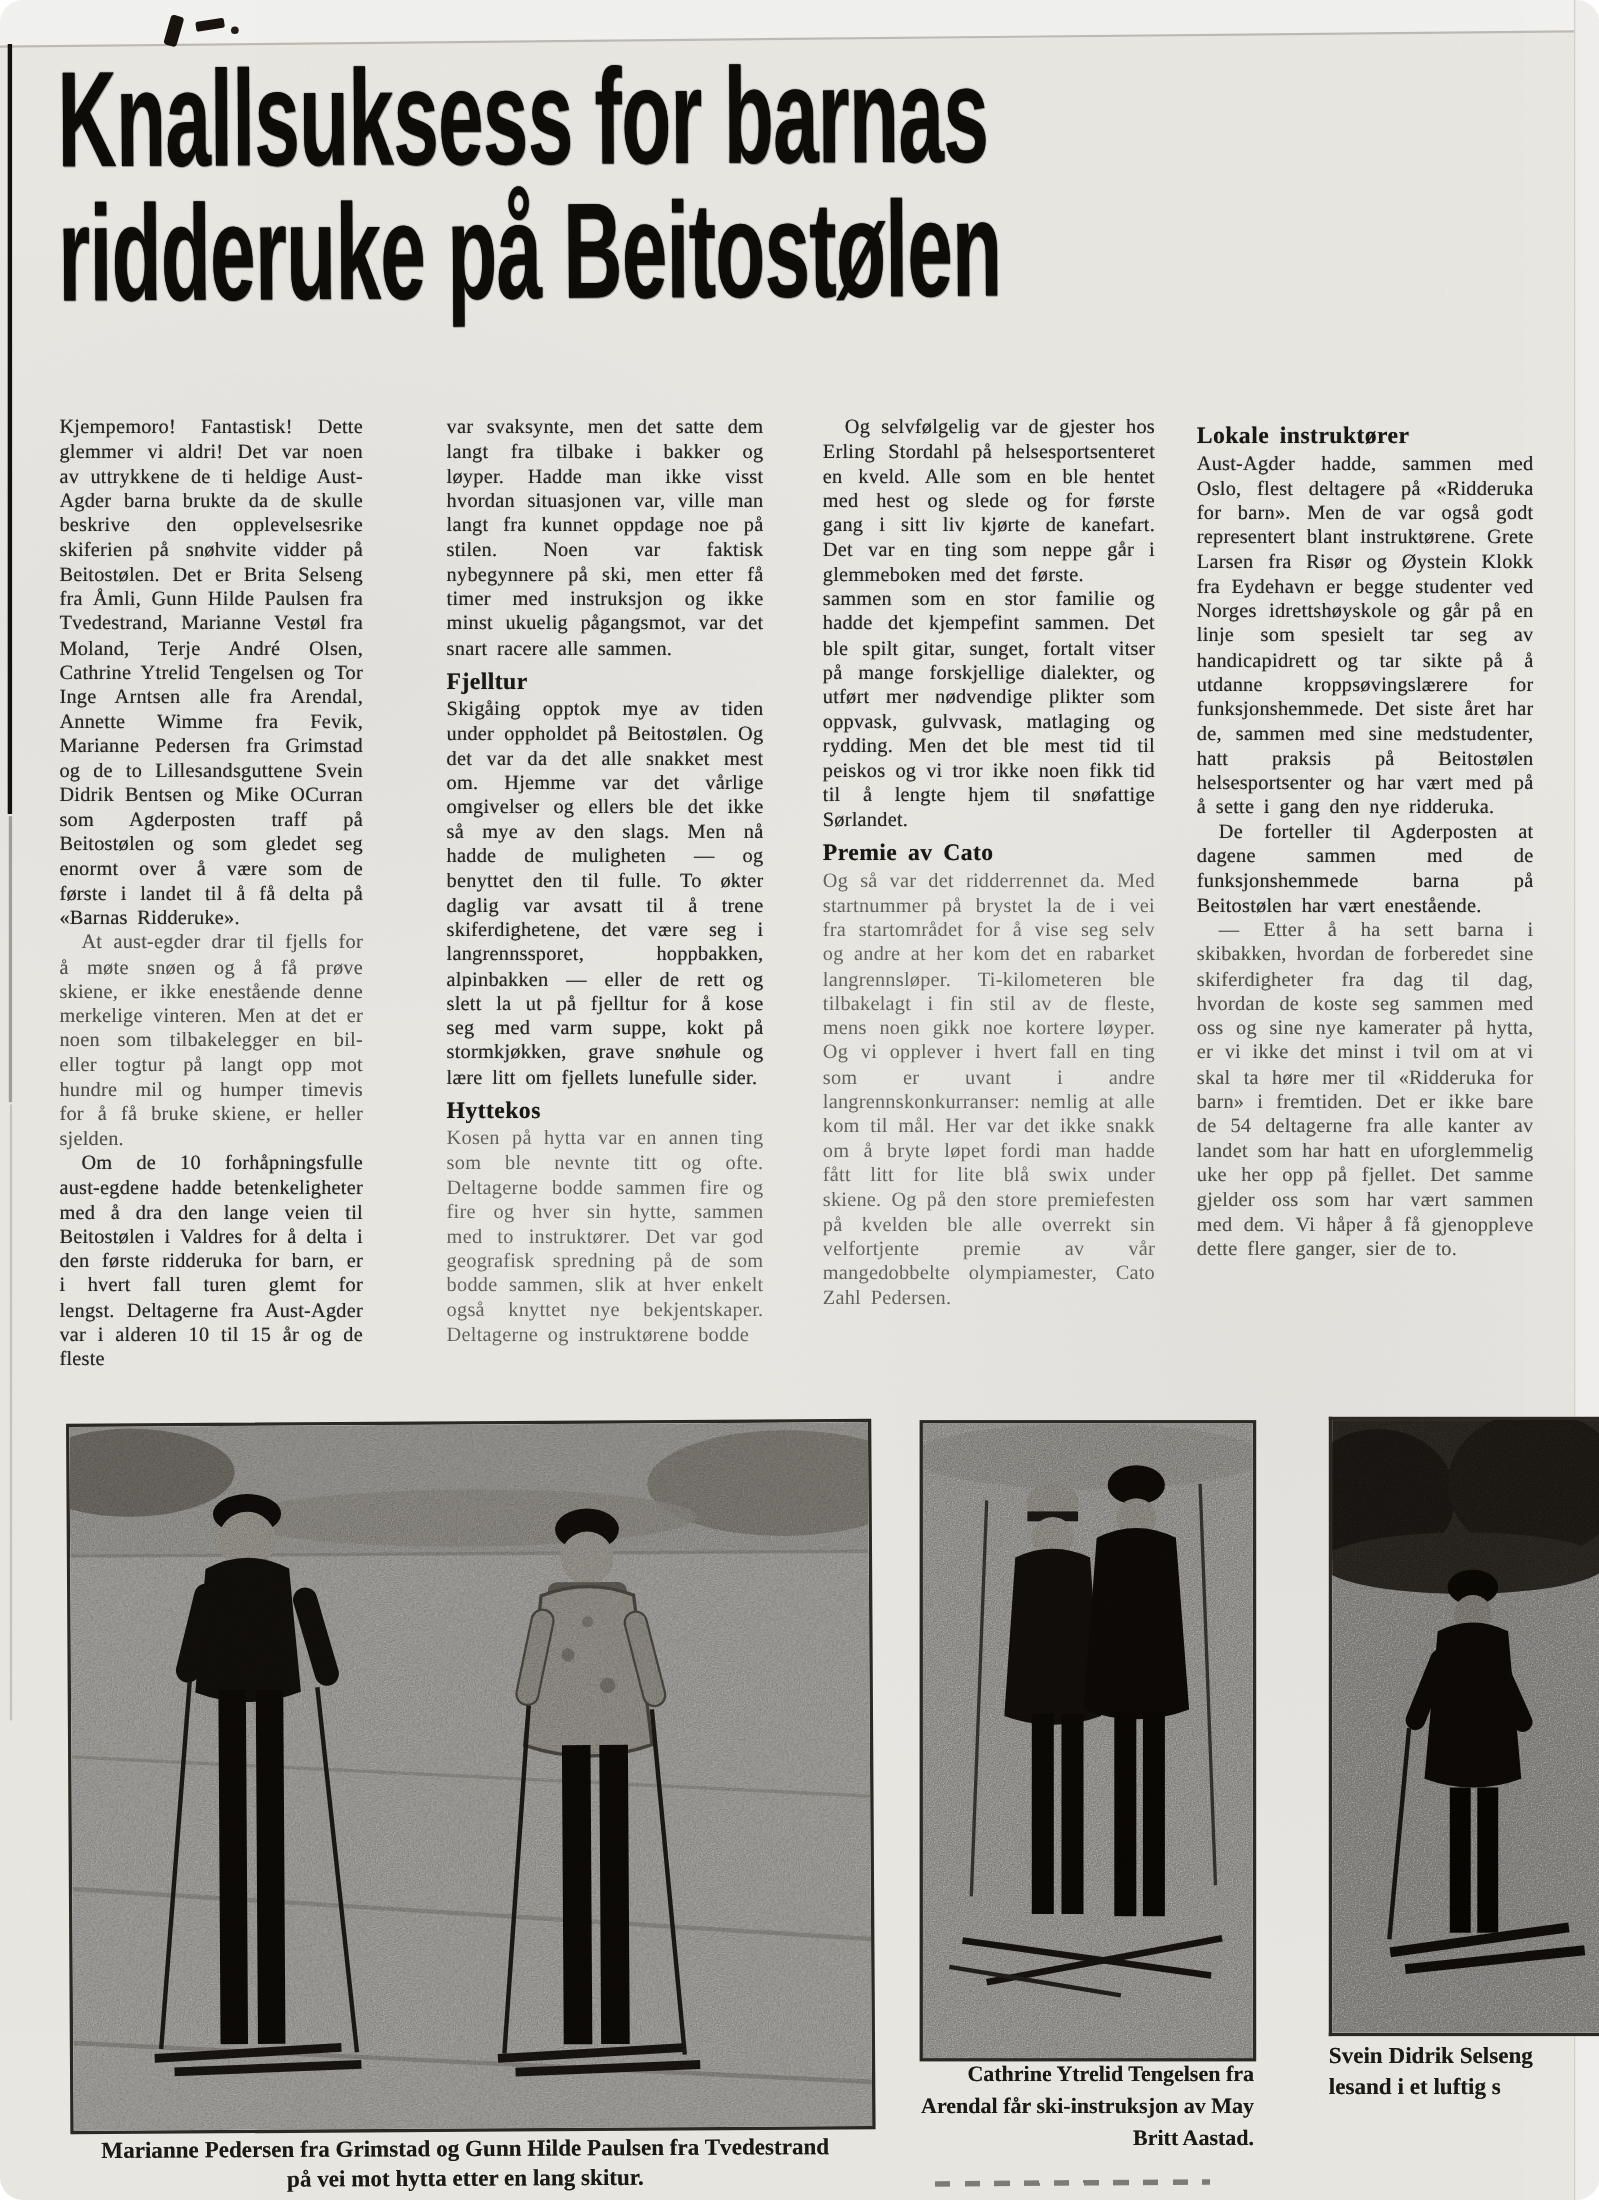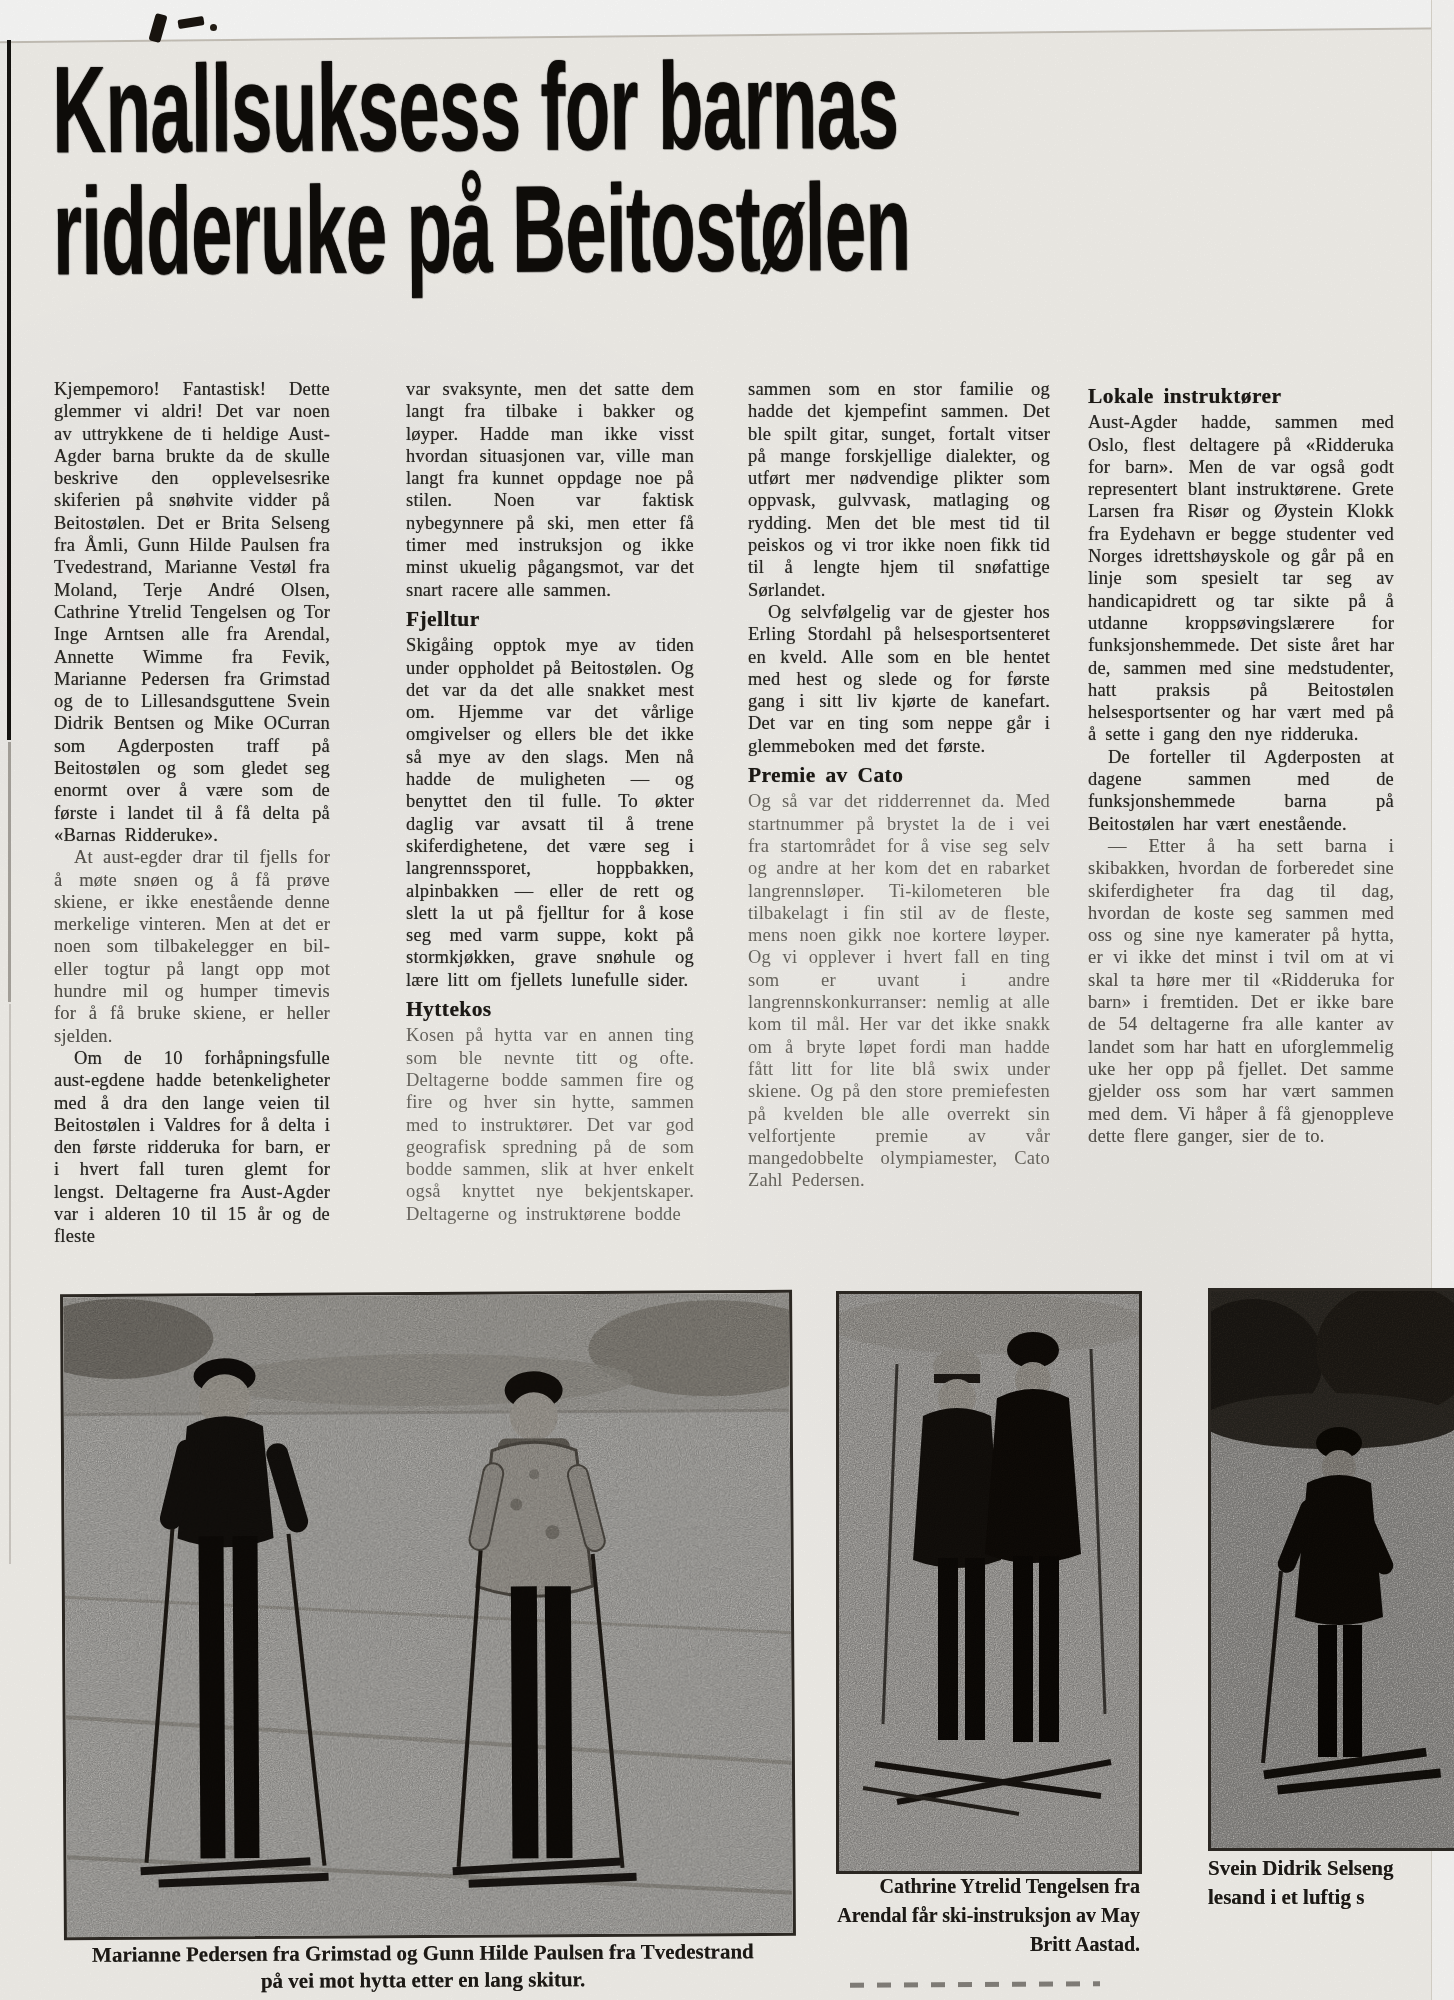--- a/index.html
+++ b/index.html
@@ -2,21 +2,21 @@
 <html><head>
 <meta charset="utf-8">
 <style>
   html,body{margin:0;padding:0;background:#ffffff;}
   .page{
     position:relative;width:1454px;height:2000px;overflow:hidden;
     background:
       radial-gradient(ellipse 900px 600px at 20% 30%, rgba(0,0,0,0.025), transparent 60%),
       radial-gradient(ellipse 700px 900px at 80% 60%, rgba(60,50,30,0.03), transparent 70%),
       #f5f3ee;
-    font-family:"Liberation Serif", serif;color:#262522;
+    font-family:"Liberation Serif", serif;color:#262522;border-radius:21px;
   }
   
   .scan-top-strip{position:absolute;left:-40px;top:-26px;width:1600px;height:60px;background:#fdfdfc;border-bottom:2px solid #c9c4bb;transform:rotate(-0.55deg);}
   .scan-left-line{position:absolute;left:7px;top:40px;width:4px;height:700px;background:#15120e;}
   .scan-left-line2{position:absolute;left:8px;top:742px;width:3px;height:260px;background:#6d675f;opacity:.55;}
   .scan-left-line3{position:absolute;left:9px;top:1004px;width:2px;height:560px;background:#9a948a;opacity:.4;}
   .smudge-a{position:absolute;left:152px;top:14px;width:12px;height:28px;background:#1a150f;transform:rotate(16deg);border-radius:3px;}
   .smudge-b{position:absolute;left:178px;top:18px;width:26px;height:9px;background:#1a150f;transform:rotate(-9deg);border-radius:2px;}
   .smudge-c{position:absolute;left:210px;top:24px;width:7px;height:7px;background:#241e16;border-radius:50%;}
   .right-edge{position:absolute;right:0;top:0;width:22px;height:2000px;background:#fbfaf8;border-left:1px solid #ddd8cf;}
@@ -90,22 +90,22 @@
 
     <div class="col col2">
       <p class="para">var svaksynte, men det satte dem langt fra tilbake i bakker og løyper. Hadde man ikke visst hvordan situasjonen var, ville man langt fra kunnet oppdage noe på stilen. Noen var faktisk nybegynnere på ski, men etter få timer med instruksjon og ikke minst ukuelig pågangsmot, var det snart racere alle sammen.</p>
       <div class="colhead">Fjelltur</div>
       <p class="para">Skigåing opptok mye av tiden under oppholdet på Beitostølen. Og det var da det alle snakket mest om. Hjemme var det vårlige omgivelser og ellers ble det ikke så mye av den slags. Men nå hadde de muligheten — og benyttet den til fulle. To økter daglig var avsatt til å trene skiferdighetene, det være seg i langrennssporet, hoppbakken, alpinbakken — eller de rett og slett la ut på fjelltur for å kose seg med varm suppe, kokt på stormkjøkken, grave snøhule og lære litt om fjellets lunefulle sider.</p>
       <div class="colhead">Hyttekos</div>
       <p class="para dim">Kosen på hytta var en annen ting som ble nevnte titt og ofte. Deltagerne bodde sammen fire og fire og hver sin hytte, sammen med to instruktører. Det var god geografisk spredning på de som bodde sammen, slik at hver enkelt også knyttet nye bekjentskaper. Deltagerne og instruktørene bodde</p>
     </div>
 
     <div class="col col3">
+      <p class="para ind">Og selvfølgelig var de gjester hos Erling Stordahl på helsesportsenteret en kveld. Alle som en ble hentet med hest og slede og for første gang i sitt liv kjørte de kanefart. Det var en ting som neppe går i glemmeboken med det første.</p>
       <p class="para">sammen som en stor familie og hadde det kjempefint sammen. Det ble spilt gitar, sunget, fortalt vitser på mange forskjellige dialekter, og utført mer nødvendige plikter som oppvask, gulvvask, matlaging og rydding. Men det ble mest tid til peiskos og vi tror ikke noen fikk tid til å lengte hjem til snøfattige Sørlandet.</p>
-      <p class="para ind">Og selvfølgelig var de gjester hos Erling Stordahl på helsesportsenteret en kveld. Alle som en ble hentet med hest og slede og for første gang i sitt liv kjørte de kanefart. Det var en ting som neppe går i glemmeboken med det første.</p>
       <div class="colhead">Premie av Cato</div>
       <p class="para dim">Og så var det ridderrennet da. Med startnummer på brystet la de i vei fra startområdet for å vise seg selv og andre at her kom det en rabarket langrennsløper. Ti-kilometeren ble tilbakelagt i fin stil av de fleste, mens noen gikk noe kortere løyper. Og vi opplever i hvert fall en ting som er uvant i andre langrennskonkurranser: nemlig at alle kom til mål. Her var det ikke snakk om å bryte løpet fordi man hadde fått litt for lite blå swix under skiene. Og på den store premiefesten på kvelden ble alle overrekt sin velfortjente premie av vår mangedobbelte olympiamester, Cato Zahl Pedersen.</p>
     </div>
 
     <div class="col col4">
       <div class="colhead">Lokale instruktører</div>
       <p class="para">Aust-Agder hadde, sammen med Oslo, flest deltagere på «Ridderuka for barn». Men de var også godt representert blant instruktørene. Grete Larsen fra Risør og Øystein Klokk fra Eydehavn er begge studenter ved Norges idrettshøyskole og går på en linje som spesielt tar seg av handicapidrett og tar sikte på å utdanne kroppsøvingslærere for funksjonshemmede. Det siste året har de, sammen med sine medstudenter, hatt praksis på Beitostølen helsesportsenter og har vært med på å sette i gang den nye ridderuka.</p>
       <p class="para ind">De forteller til Agderposten at dagene sammen med de funksjonshemmede barna på Beitostølen har vært enestående.</p>
       <p class="para ind dim2">— Etter å ha sett barna i skibakken, hvordan de forberedet sine skiferdigheter fra dag til dag, hvordan de koste seg sammen med oss og sine nye kamerater på hytta, er vi ikke det minst i tvil om at vi skal ta høre mer til «Ridderuka for barn» i fremtiden. Det er ikke bare de 54 deltagerne fra alle kanter av landet som har hatt en uforglemmelig uke her opp på fjellet. Det samme gjelder oss som har vært sammen med dem. Vi håper å få gjenoppleve dette flere ganger, sier de to.</p>
     </div>

